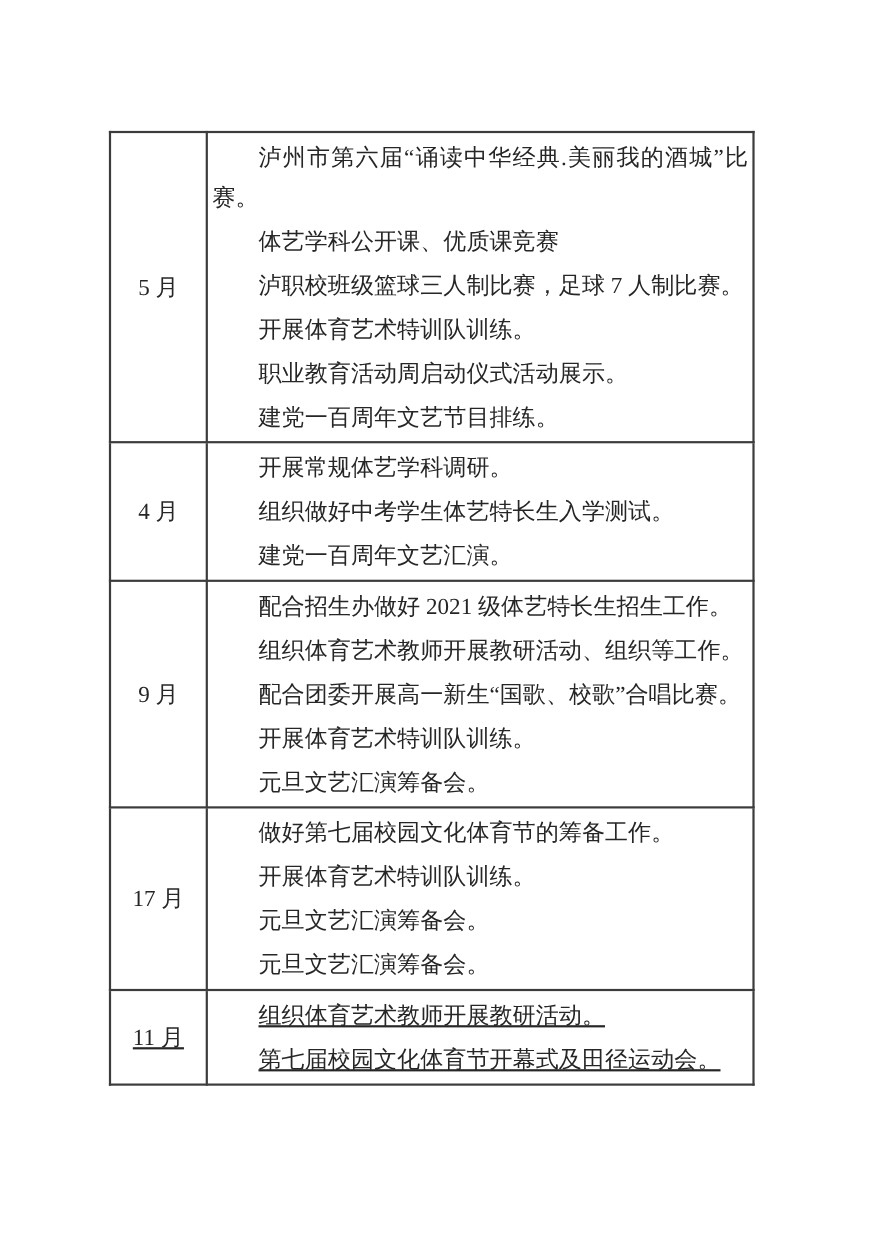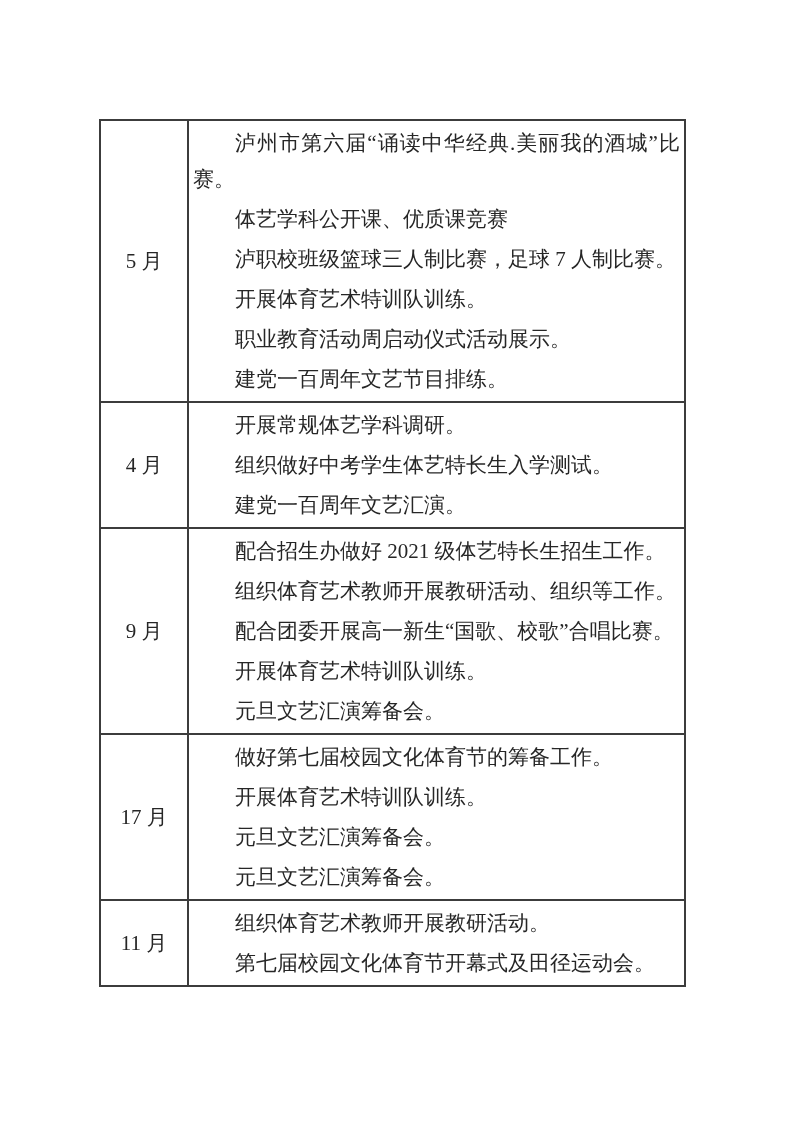--- a/index.html
+++ b/index.html
@@ -46,21 +46,21 @@
   }
   .activity.indent {
     text-indent: 2em;
   }
   
   tr.row-0 { height: 281px; }
   tr.row-1 { height: 121px; }
   tr.row-2 { height: 40px;  }
   tr.row-3 { height: 200px; }
   tr.row-4 { height: 160px; }
-  tr.row-5 { height: 79px;  }
+  tr.row-5 { height: 79px; text-decoration: underline;  }
 </style>
 </head>
 <body>
 
 <div class="page">
   <table class="schedule">
     <tbody id="schedule-body">
         <tr class="row-0">
           <td class="month-cell">5 月</td>
           <td class="activities-cell">

